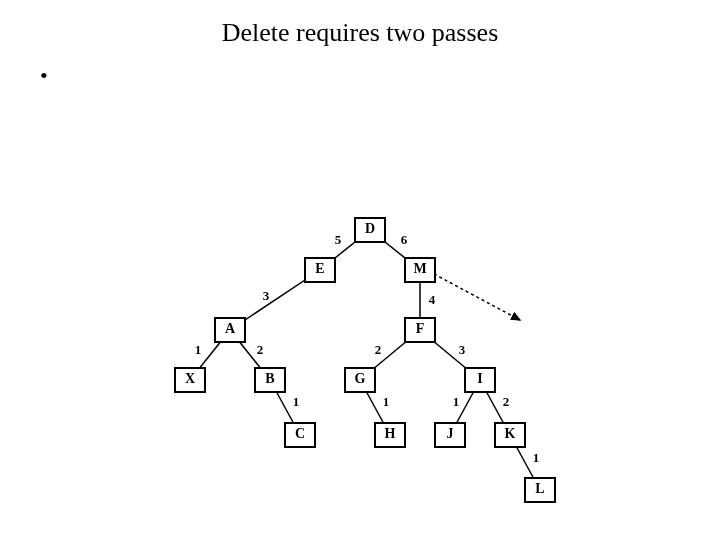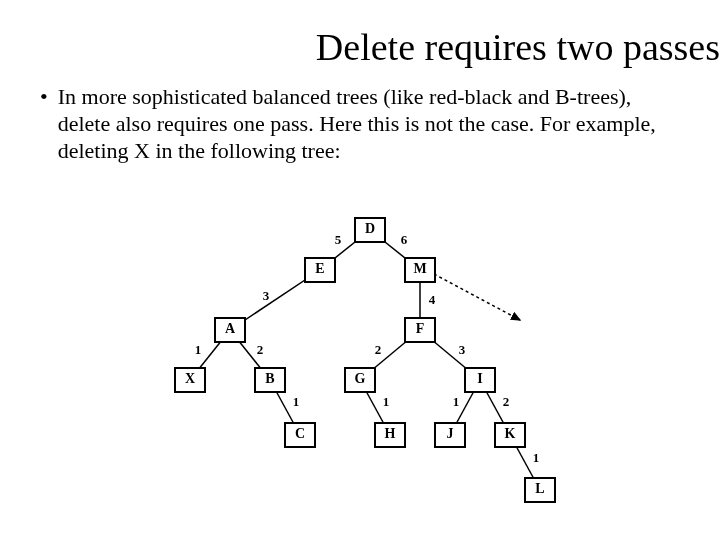--- a/index.html
+++ b/index.html
@@ -7,23 +7,23 @@
     padding: 0;
     width: 720px;
     height: 540px;
     font-family: "Times New Roman", Times, serif;
     background: #fff;
     color: #000;
     position: relative;
     overflow: hidden;
   }
   .title {
-    text-align: right;
-    font-size: 38px;
-    margin-top: 25px;
+    text-align: center;
+    font-size: 26px;
+    margin-top: 18px;
     margin-bottom: 14px;
     font-weight: normal;
   }
   .bullet-block {
     display: flex;
     align-items: flex-start;
     padding-left: 40px;
     padding-right: 60px;
   }
   .bullet-dot {
@@ -70,21 +70,20 @@
     white-space: nowrap;
   }
 </style>
 </head>
 <body>
 
 <h1 class="title">Delete requires two passes</h1>
 
 <div class="bullet-block">
   <div class="bullet-dot">•</div>
-  <div class="bullet-text">In more sophisticated balanced trees (like red-black and B-trees), delete also requires one pass. Here this is not the case. For example, deleting X in the following tree:</div>
 </div>
 
 <div class="tree-wrap">
   <svg class="edges">
 
     <defs>
       <marker id="ah" markerWidth="8" markerHeight="8" refX="6" refY="3" orient="auto">
         <path d="M0,0 L7,3 L0,6 Z" fill="#000"></path>
       </marker>
     </defs>

